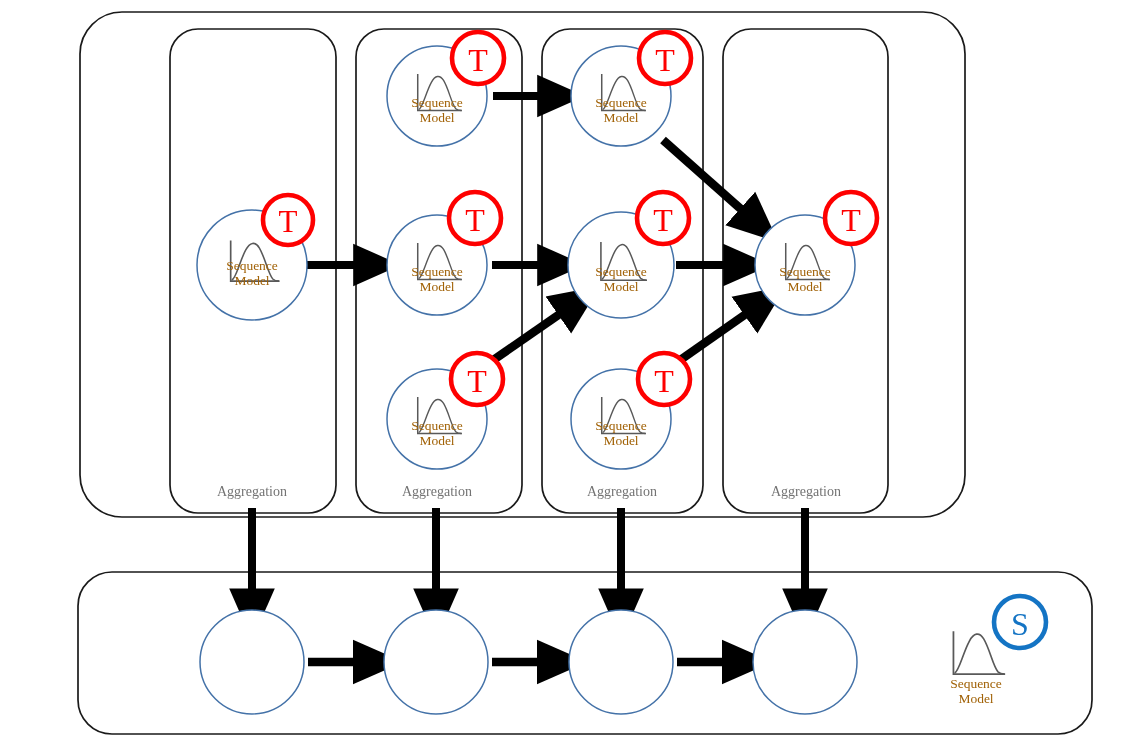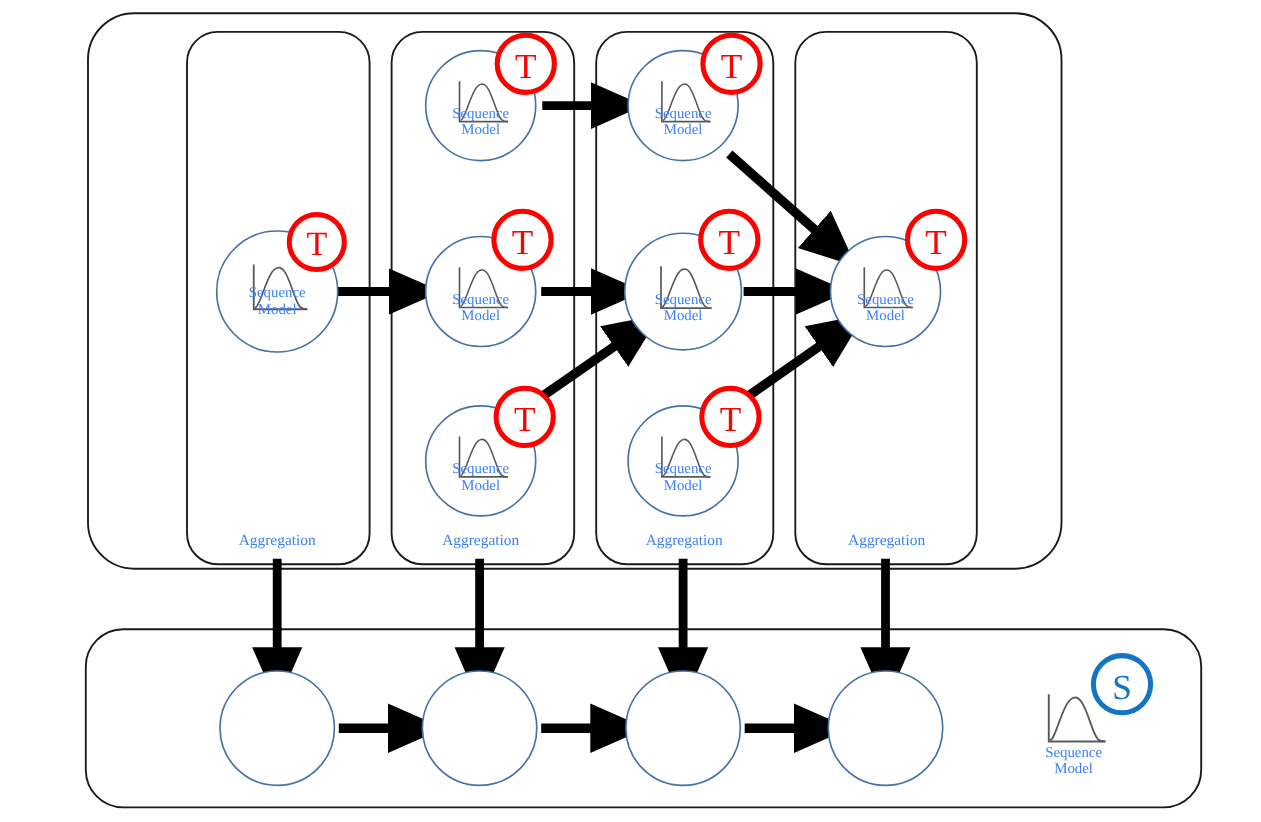--- a/index.html
+++ b/index.html
@@ -23,31 +23,31 @@
     left: 0;
     top: 0;
     width: 1146px;
     height: 747px;
   }
   .node-label {
     position: absolute;
     text-align: center;
     font-family: "Liberation Serif", "DejaVu Serif", serif;
     font-size: 13.5px;
-    color: #3b82f6;
+    color: #a16207;
     line-height: 1.12;
     pointer-events: none;
     white-space: nowrap;
   }
   .agg-label {
     position: absolute;
     text-align: center;
     font-family: "Liberation Serif", "DejaVu Serif", serif;
     font-size: 14px;
-    color: #3b82f6;
+    color: #737373;
     white-space: nowrap;
   }
   .t-badge-text {
     font-family: "Liberation Serif", "DejaVu Serif", serif;
   }
 </style>
 </head>
 <body style="background: rgb(255, 255, 255);">
 
 <div id="canvas">

